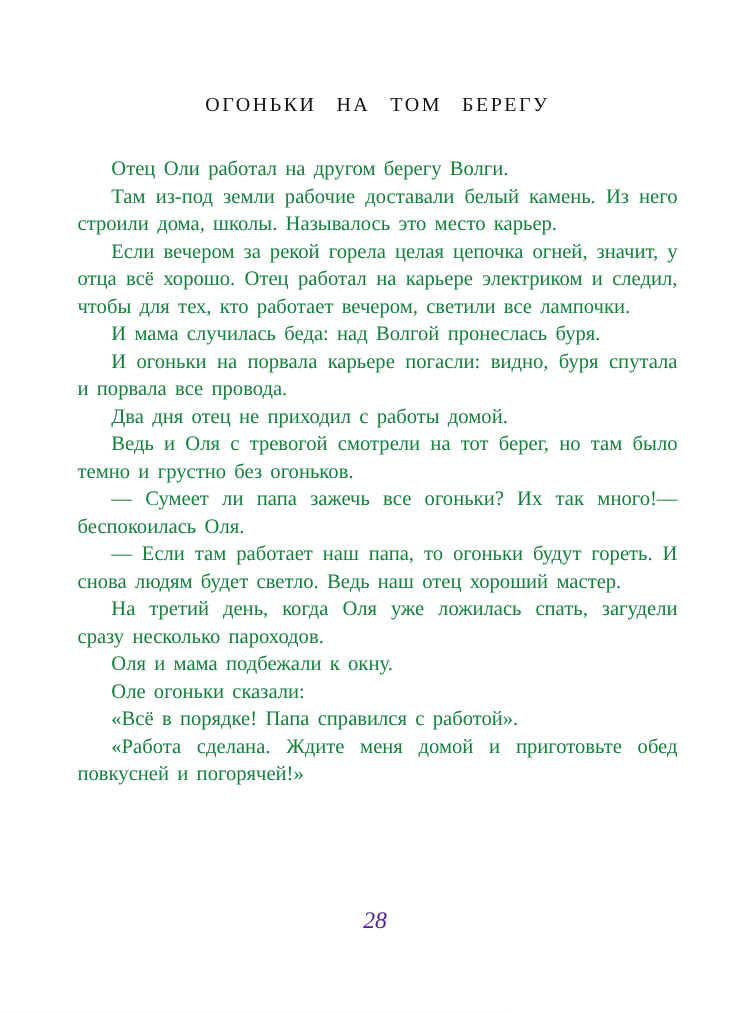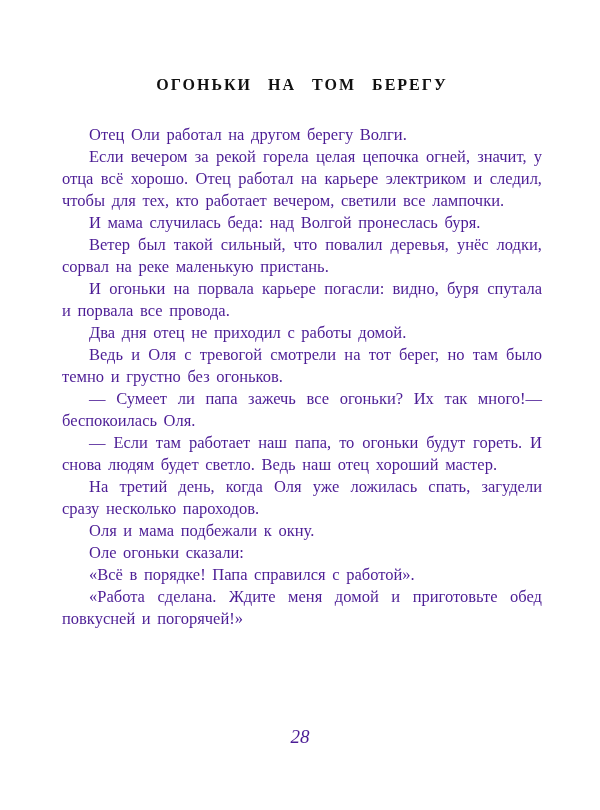--- a/index.html
+++ b/index.html
@@ -23,34 +23,34 @@
   .page-content {
     position: absolute;
     top: 76px;
     left: 62px;
     right: 58px;
   }
   .story-title {
     margin: 0 0 30px 0;
     text-align: center;
     font-size: 16px;
-    font-weight: bold;
+    font-weight: normal;
     letter-spacing: 2px;
     word-spacing: 10px;
     color: #111;
   }
   .story-body p {
     margin: 0;
     padding: 0;
     text-indent: 27px;
     text-align: justify;
     font-size: 16.5px;
     line-height: 22px;
     word-spacing: 2.5px;
-    color: #4c1d95;
+    color: #15803d;
   }
   .page-number {
     position: absolute;
     bottom: 62px;
     left: 0;
     width: 100%;
     text-align: center;
     font-style: italic;
     font-size: 19px;
     color: #4c1d95;
@@ -59,23 +59,23 @@
 </head>
 <body>
 
 <div class="sheet">
   <div class="page-content">
     <h1 class="story-title">ОГОНЬКИ  НА  ТОМ  БЕРЕГУ</h1>
 
     <div class="story-body">
 
     <p>Отец Оли работал на другом берегу Волги.</p>
+        <p>Там из-под земли рабочие доставали белый камень. Из него строили дома, школы. Называлось это место карьер.</p>
         <p>Если вечером за рекой горела целая цепочка огней, значит, у отца всё хорошо. Отец работал на карьере электриком и следил, чтобы для тех, кто работает вечером, светили все лампочки.</p>
         <p>И мама случилась беда: над Волгой пронеслась буря.</p>
-        <p>Ветер был такой сильный, что повалил деревья, унёс лодки, сорвал на реке маленькую пристань.</p>
         <p>И огоньки на порвала карьере погасли: видно, буря спутала и порвала все провода.</p>
         <p>Два дня отец не приходил с работы домой.</p>
         <p>Ведь и Оля с тревогой смотрели на тот берег, но там было темно и грустно без огоньков.</p>
         <p>— Сумеет ли папа зажечь все огоньки? Их так много!— беспокоилась Оля.</p>
         <p>— Если там работает наш папа, то огоньки будут гореть. И снова людям будет светло. Ведь наш отец хороший мастер.</p>
         <p>На третий день, когда Оля уже ложилась спать, загудели сразу несколько пароходов.</p>
         <p>Оля и мама подбежали к окну.</p>
         <p>Оле огоньки сказали:</p>
         <p>«Всё в порядке! Папа справился с работой».</p>
         <p>«Работа сделана. Ждите меня домой и приготовьте обед повкусней и погорячей!»</p>

